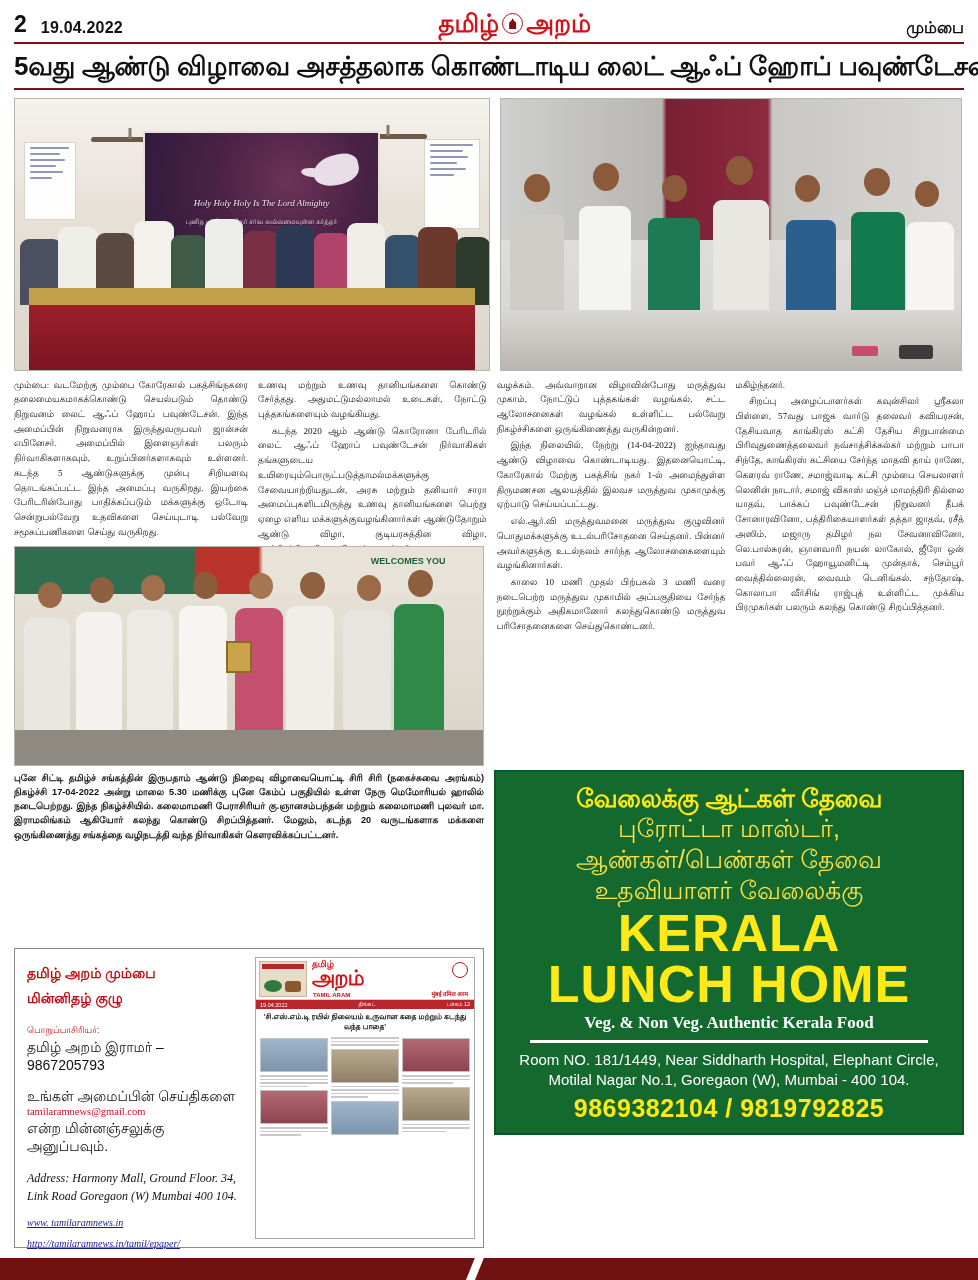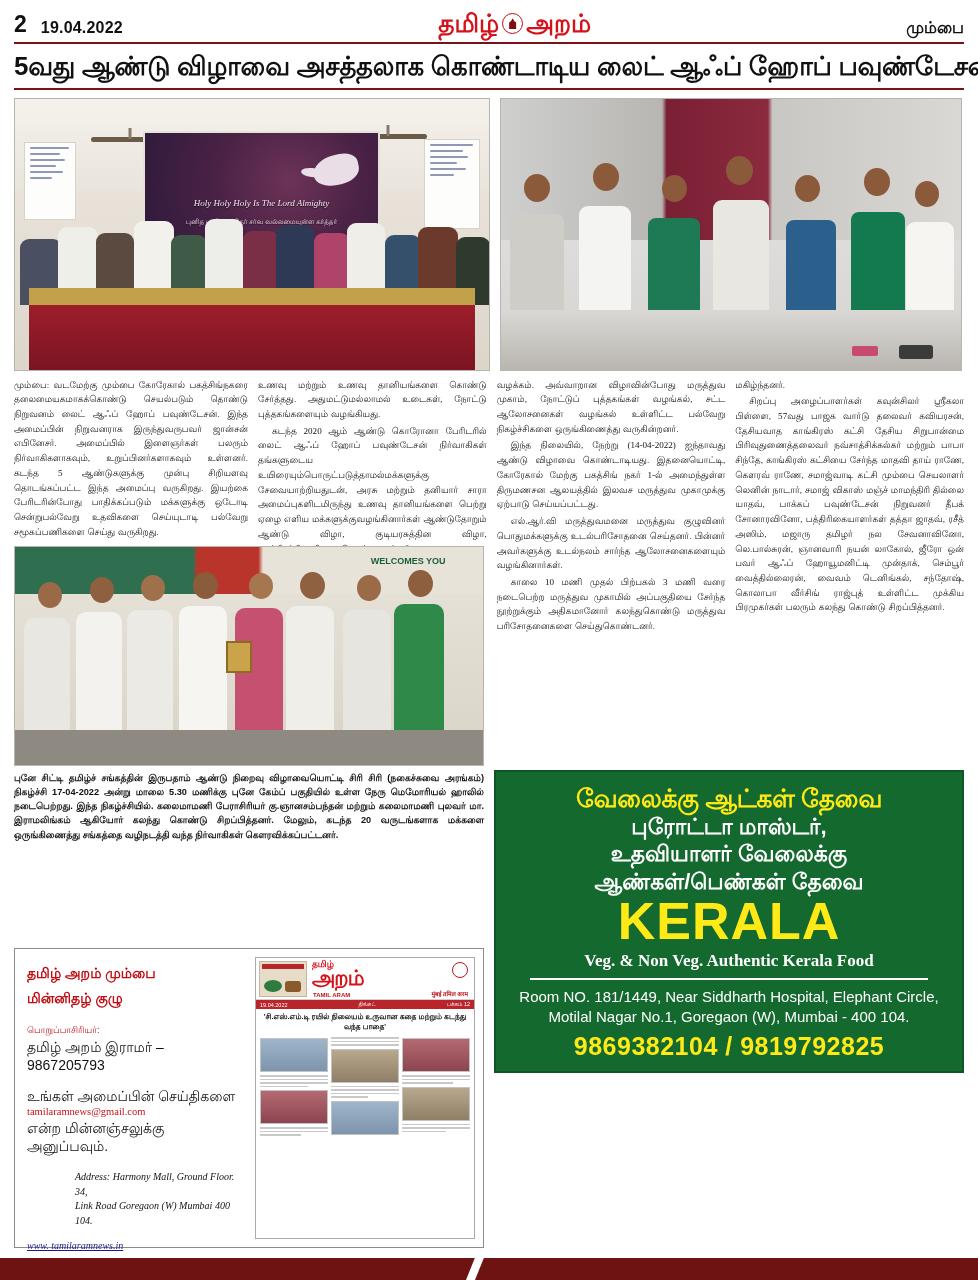--- a/index.html
+++ b/index.html
@@ -117,21 +117,21 @@
   .bottom-area { display:flex; gap:10px; margin-top:8px; }
   .left-bottom { width:470px; }
   .infobox { border:1px solid #8b8b8b; display:flex; height:300px; }
   .infobox .left { width:232px; padding:12px 10px 8px 12px; }
   .infobox .right { width:236px; padding:8px 8px; border-left:0; }
   .ib-title { color:#c00d14; font-weight:bold; font-size:14px; line-height:1.8; }
   .ib-sub { color:#c00d14; font-size:9px; margin-top:14px; }
   .ib-line { color:#111; font-size:14px; margin-top:3px; }
   .ib-gap { height:12px; }
   .ib-mail { color:#c4121a; font-size:10.5px; font-family:"Liberation Serif", serif; }
-  .ib-addr { color:#111; font-size:10px; font-style:italic; font-family:"Liberation Serif", serif; line-height:1.45; margin-top:14px;margin-left:48px; }
+  .ib-addr { color:#111; font-size:12px; font-style:italic; font-family:"Liberation Serif", serif; line-height:1.45; margin-top:14px; }
   .ib-url { color:#1a1a8c; font-size:10px; font-style:italic; font-family:"Liberation Serif", serif; text-decoration:underline; display:block; margin-top:12px; }
 
   
   .thumb { width:100%; height:100%; border:1px solid #aaa; background:#fff; position:relative; overflow:hidden; }
   .th-head { height:42px; border-bottom:1px solid #cfcfcf; position:relative; background:#fff; }
   .th-box { position:absolute; left:3px; top:3px; width:48px; height:36px; background:#e7dcc8; border:1px solid #c3b79e; }
   .th-box .bar { position:absolute; left:2px; top:2px; right:2px; height:5px; background:#b8262c; }
   .th-box .food { position:absolute; left:4px; bottom:4px; width:18px; height:12px; background:#2f7a3f; border-radius:50%; }
   .th-box .food2 { position:absolute; right:5px; bottom:4px; width:16px; height:11px; background:#8a5a2b; border-radius:3px; }
   .th-tam { position:absolute; left:56px; top:1px; color:#d4121a; font-weight:bold; font-size:9px; }
@@ -147,21 +147,21 @@
   .th-pic { height:34px; background:linear-gradient(#9fb5c9,#7d94ad); margin:3px 0; border:1px solid #c3c3c3; }
   .th-pic.red { background:linear-gradient(#b46a72,#8e4450); }
   .th-pic.grp { background:linear-gradient(#b7a88e,#8e7f66); }
 
   
   .ad {
     width:470px; background:#14692f; border:2px solid #0f5526;
     padding:12px 10px 10px 10px; text-align:center; color:#fff;
   }
   .ad-l1 { color:#ffe916; font-weight:bold; font-size:25px; line-height:1.15; letter-spacing:-.3px; }
-  .ad-l2 { color:#ffffff; font-weight:bold; font-size:22px; line-height:1.25; }
+  .ad-l2 { color:#fde047; font-weight:normal; font-size:25px; line-height:1.25; }
   .ad-brand {
     color:#ffe916; font-weight:bold; line-height:.95; letter-spacing:1px;
     font-size:52px; font-family:"Liberation Sans", sans-serif; margin-top:2px;
     -webkit-text-stroke:0px;
   }
   .ad-brand.b2 { font-size:52px; margin-top:2px; }
   .ad-tag { color:#fff; font-weight:bold; font-size:17px; font-family:"Liberation Serif", serif; margin-top:4px; }
   .ad-div { height:2.5px; background:#ffffff; margin:7px 24px; }
   .ad-addr { color:#fff; font-size:15px; line-height:1.35; }
   .ad-phone { color:#ffe916; font-weight:bold; font-size:25px; letter-spacing:.5px; margin-top:4px; }
@@ -315,23 +315,24 @@
 
     <div class="col">
       <div class="body-tam">
         <p class="noind">மகிழ்ந்தனர்.</p>
         <p>சிறப்பு அழைப்பாளர்கள் கவுன்சிலர் ஸ்ரீகலா பிள்ளை, 57வது பாஜக வார்டு தலைவர் கவியரசன், தேசியவாத காங்கிரஸ் கட்சி தேசிய சிறுபான்மை பிரிவுதுணைத்தலைவர் நவ்சாத்சிக்கல்கர் மற்றும் பாபா சிந்தே, காங்கிரஸ் கட்சியை சேர்ந்த மாதவி தாய் ராணே, கௌரவ் ராணே, சமாஜ்வாடி கட்சி மும்பை செயலாளர் லெனின் நாடார், சமாஜ் விகாஸ் மஞ்ச் மாமந்திரி தில்லை யாதவ், பாக்கப் பவுண்டேசன் நிறுவனர் தீபக் சோனாரவினோ, பத்திரிகையாளர்கள் தத்தா ஜாதவ், ரசீத் அஸிம், மஜாரு தமிழர் நல சேவனாவினோ, லெ.பால்சுரன், ஞானவாரி நயன் லாகோல், ஜீரோ ஒன் பவர் ஆஃப் ஹோயூமனிட்டி முன்தாக், செம்பூர் வைத்தில்லைரன், வைவம் டெனிங்கல், சந்தோஷ், கொலாபா வீர்சிங் ராஜ்புத் உள்ளிட்ட முக்கிய பிரமுகர்கள் பலரும் கலந்து கொண்டு சிறப்பித்தனர்.</p>
       </div>
 
       <div class="ad" style="position:absolute;right:14px;top:770px">
         <div class="ad-l1">வேலைக்கு ஆட்கள் தேவை</div>
         <div class="ad-l2">புரோட்டா மாஸ்டர்,</div>
+        <div class="ad-l2">ஆண்கள்/பெண்கள் தேவை</div>
         <div class="ad-l2">உதவியாளர் வேலைக்கு</div>
-        <div class="ad-l2">ஆண்கள்/பெண்கள் தேவை</div>
         <div class="ad-brand">KERALA</div>
+        <div class="ad-brand b2">LUNCH HOME</div>
         <div class="ad-tag">Veg. &amp; Non Veg. Authentic Kerala Food</div>
         <div class="ad-div"></div>
         <div class="ad-addr">Room NO. 181/1449, Near Siddharth Hospital, Elephant Circle,</div>
         <div class="ad-addr">Motilal Nagar No.1, Goregaon (W), Mumbai - 400 104.</div>
         <div class="ad-phone">9869382104 / 9819792825</div>
       </div>
     </div>
   </div>
 
   <div class="bottom-area" style="position:absolute;left:14px;top:940px">

